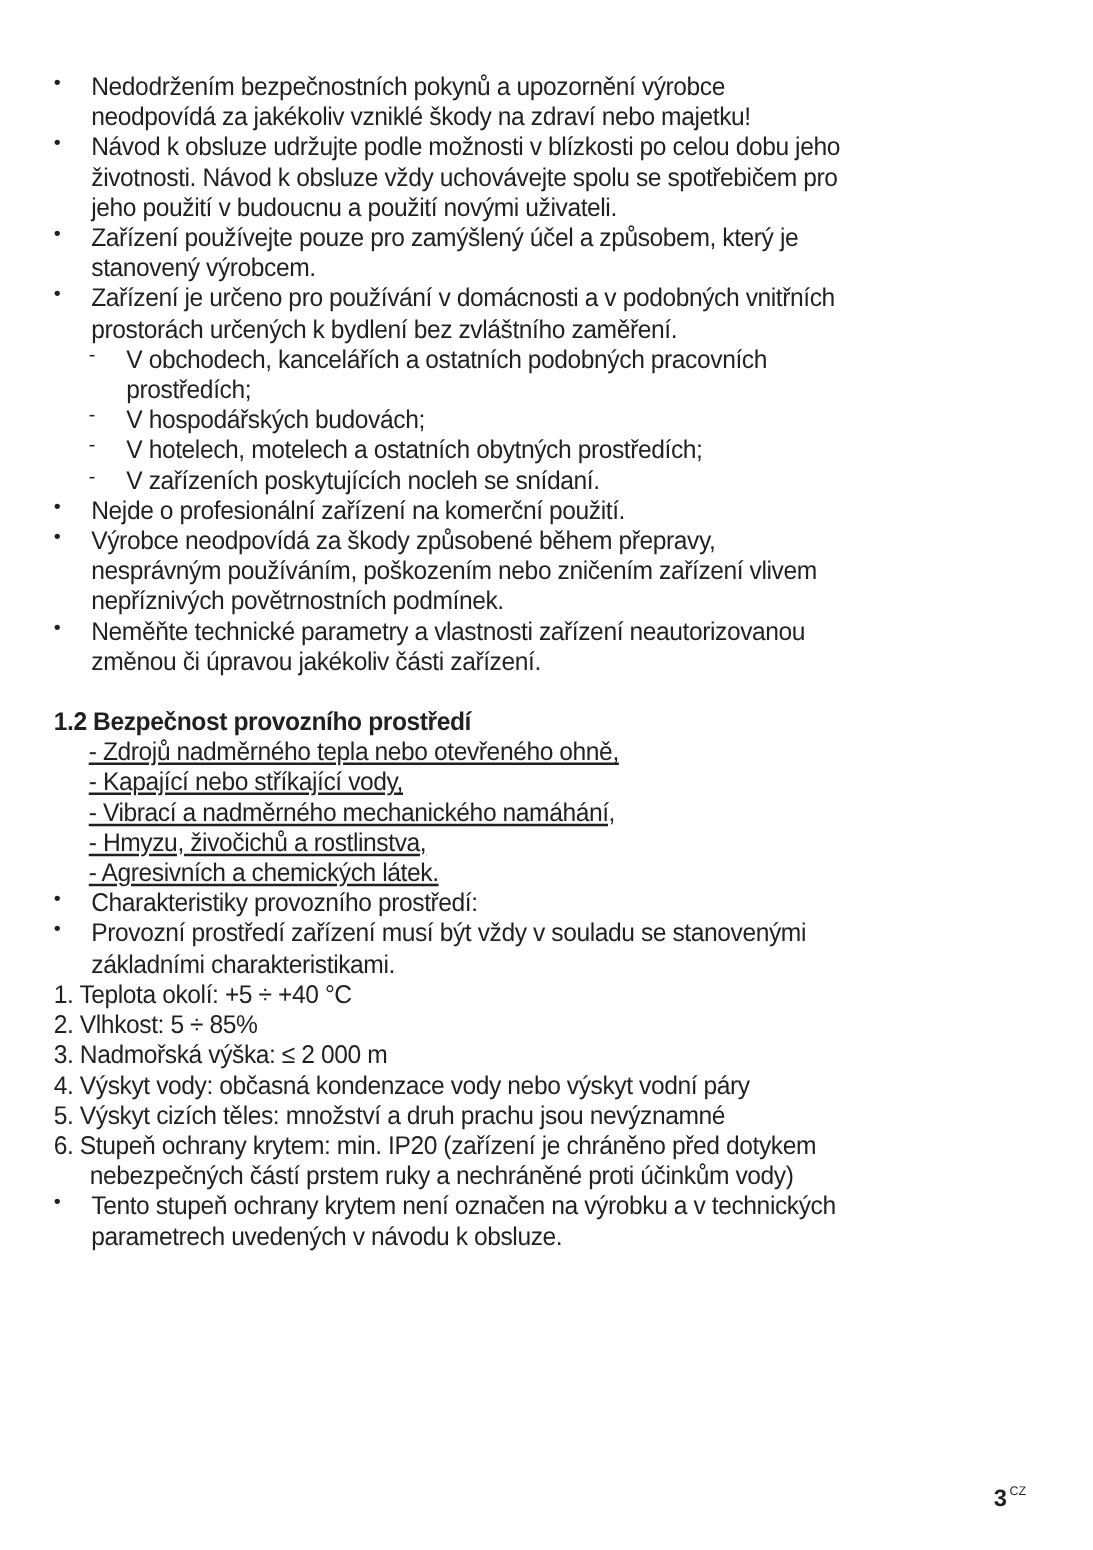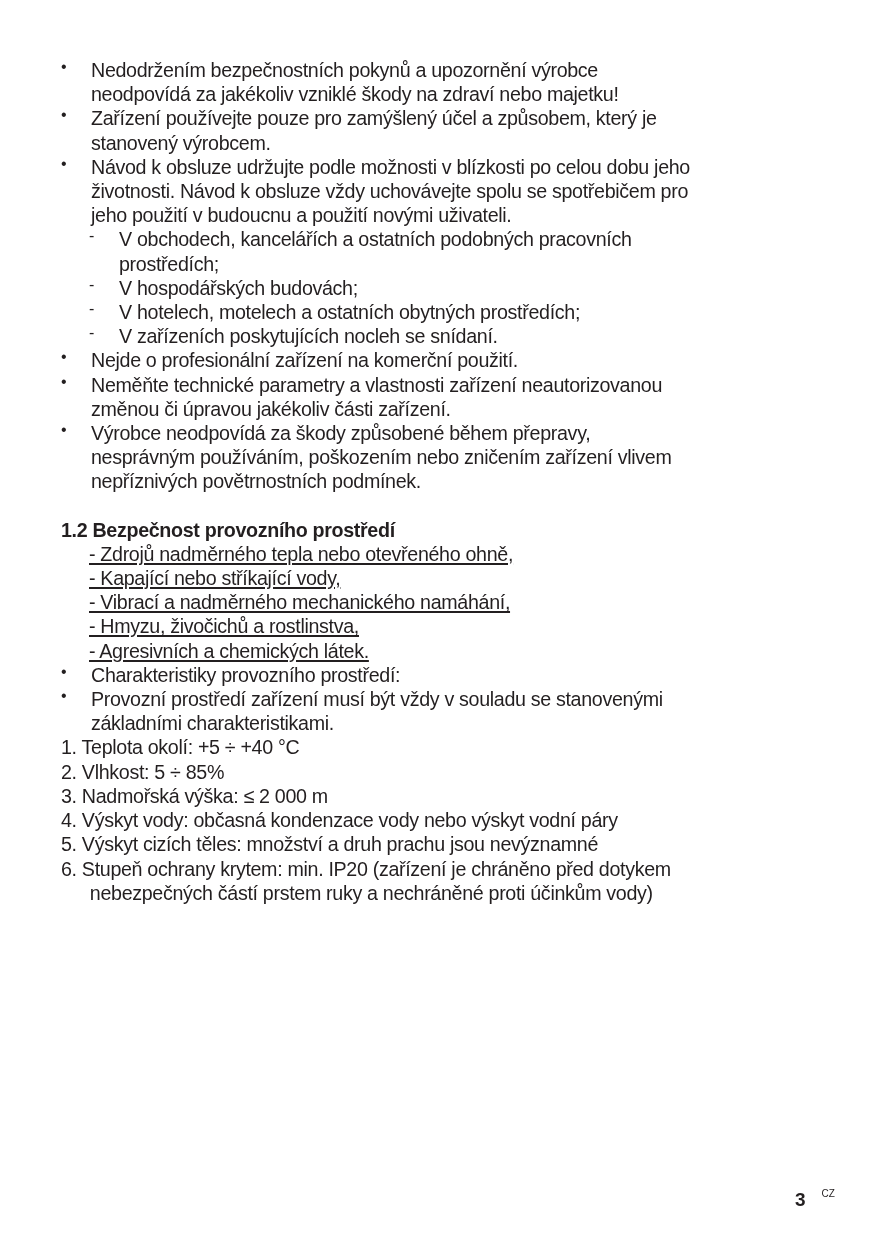--- a/index.html
+++ b/index.html
@@ -1,58 +1,63 @@
 <!DOCTYPE html>
 <html><head>
 <meta charset="utf-8">
 <style>
   html, body { margin: 0; padding: 0; background: #ffffff; }
   body {
     width: 874px; height: 1240px; position: relative; overflow: hidden;
     font-family: "Liberation Sans", sans-serif;
     color: #231f20;
   }
-  .page { position: absolute; left: 61px; top: 58px; width: 770px; }
+  .page { position: absolute; left: 43px; top: 58px; width: 770px; }
   .line { font-size: 20.5px; line-height: 24.2px; white-space: nowrap; letter-spacing: -0.35px; transform: scaleX(0.96); transform-origin: left; }
   .bullet { position: relative; padding-left: 30px; }
   .bullet .mark { position: absolute; left: 0; top: 0; width: 30px; }
   .bullet .mark::before { content: "•"; }
   .dash { position: relative; padding-left: 58px; }
   .dash .mark { position: absolute; left: 28px; top: 0; }
   .sub { padding-left: 28px; text-decoration: underline; }
   .heading { font-weight: bold; margin-top: 24px; }
   .num { padding-left: 0; }
   .num-cont { padding-left: 30px; }
   .footer {
     position: absolute; left: 795px; top: 1188px;
     font-family: "Liberation Sans", sans-serif; font-weight: bold; font-size: 19px; color: #231f20;
   }
-  .footer sup { font-weight: normal; font-size: 10px; vertical-align: 9px; margin-left: 16px; }
+  .footer sup { font-weight: normal; font-size: 10px; vertical-align: 9px; margin-left: 2px; }
 </style>
 </head>
 <body>
 
 <div class="page">
 
   <div>
     <div class="bullet">
       <span class="mark"></span>
       <div class="line">Nedodržením bezpečnostních pokynů a upozornění výrobce</div>
       <div class="line">neodpovídá za jakékoliv vzniklé škody na zdraví nebo majetku!</div>
     </div>
     <div class="bullet">
       <span class="mark"></span>
+      <div class="line">Návod k obsluze udržujte podle možnosti v blízkosti po celou dobu jeho</div>
+      <div class="line">životnosti. Návod k obsluze vždy uchovávejte spolu se spotřebičem pro</div>
+      <div class="line">jeho použití v budoucnu a použití novými uživateli.</div>
+    </div>
+    <div class="bullet">
+      <span class="mark"></span>
       <div class="line">Zařízení používejte pouze pro zamýšlený účel a způsobem, který je</div>
       <div class="line">stanovený výrobcem.</div>
     </div>
     <div class="bullet">
       <span class="mark"></span>
-      <div class="line">Návod k obsluze udržujte podle možnosti v blízkosti po celou dobu jeho</div>
-      <div class="line">životnosti. Návod k obsluze vždy uchovávejte spolu se spotřebičem pro</div>
-      <div class="line">jeho použití v budoucnu a použití novými uživateli.</div>
+      <div class="line">Zařízení je určeno pro používání v domácnosti a v podobných vnitřních</div>
+      <div class="line">prostorách určených k bydlení bez zvláštního zaměření.</div>
     </div>
     <div>
       <div class="dash">
         <span class="mark">-</span>
         <div class="line">V obchodech, kancelářích a ostatních podobných pracovních</div>
         <div class="line">prostředích;</div>
       </div>
       <div class="dash">
         <span class="mark">-</span>
         <div class="line">V hospodářských budovách;</div>
@@ -65,28 +70,28 @@
         <span class="mark">-</span>
         <div class="line">V zařízeních poskytujících nocleh se snídaní.</div>
       </div>
     </div>
     <div class="bullet">
       <span class="mark"></span>
       <div class="line">Nejde o profesionální zařízení na komerční použití.</div>
     </div>
     <div class="bullet">
       <span class="mark"></span>
-      <div class="line">Neměňte technické parametry a vlastnosti zařízení neautorizovanou</div>
-      <div class="line">změnou či úpravou jakékoliv části zařízení.</div>
+      <div class="line">Výrobce neodpovídá za škody způsobené během přepravy,</div>
+      <div class="line">nesprávným používáním, poškozením nebo zničením zařízení vlivem</div>
+      <div class="line">nepříznivých povětrnostních podmínek.</div>
     </div>
     <div class="bullet">
       <span class="mark"></span>
-      <div class="line">Výrobce neodpovídá za škody způsobené během přepravy,</div>
-      <div class="line">nesprávným používáním, poškozením nebo zničením zařízení vlivem</div>
-      <div class="line">nepříznivých povětrnostních podmínek.</div>
+      <div class="line">Neměňte technické parametry a vlastnosti zařízení neautorizovanou</div>
+      <div class="line">změnou či úpravou jakékoliv části zařízení.</div>
     </div>
   </div>
 
   <div class="line heading">1.2 Bezpečnost provozního prostředí</div>
 
   <div>
     <div class="sub">
       <div class="line">- Zdrojů nadměrného tepla nebo otevřeného ohně,</div>
       <div class="line">- Kapající nebo stříkající vody,</div>
       <div class="line">- Vibrací a nadměrného mechanického namáhání,</div>
@@ -104,18 +109,23 @@
     </div>
     <div>
       <div class="line num">1. Teplota okolí: +5 ÷ +40 °C</div>
       <div class="line num">2. Vlhkost: 5 ÷ 85%</div>
       <div class="line num">3. Nadmořská výška: ≤ 2 000 m</div>
       <div class="line num">4. Výskyt vody: občasná kondenzace vody nebo výskyt vodní páry</div>
       <div class="line num">5. Výskyt cizích těles: množství a druh prachu jsou nevýznamné</div>
       <div class="line num">6. Stupeň ochrany krytem: min. IP20 (zařízení je chráněno před dotykem</div>
       <div class="line num-cont">nebezpečných částí prstem ruky a nechráněné proti účinkům vody)</div>
     </div>
+    <div class="bullet">
+      <span class="mark"></span>
+      <div class="line">Tento stupeň ochrany krytem není označen na výrobku a v technických</div>
+      <div class="line">parametrech uvedených v návodu k obsluze.</div>
+    </div>
   </div>
 </div>
 
 <div class="footer">
   <span>3</span><sup>CZ</sup>
 </div>
 
 </body></html>

